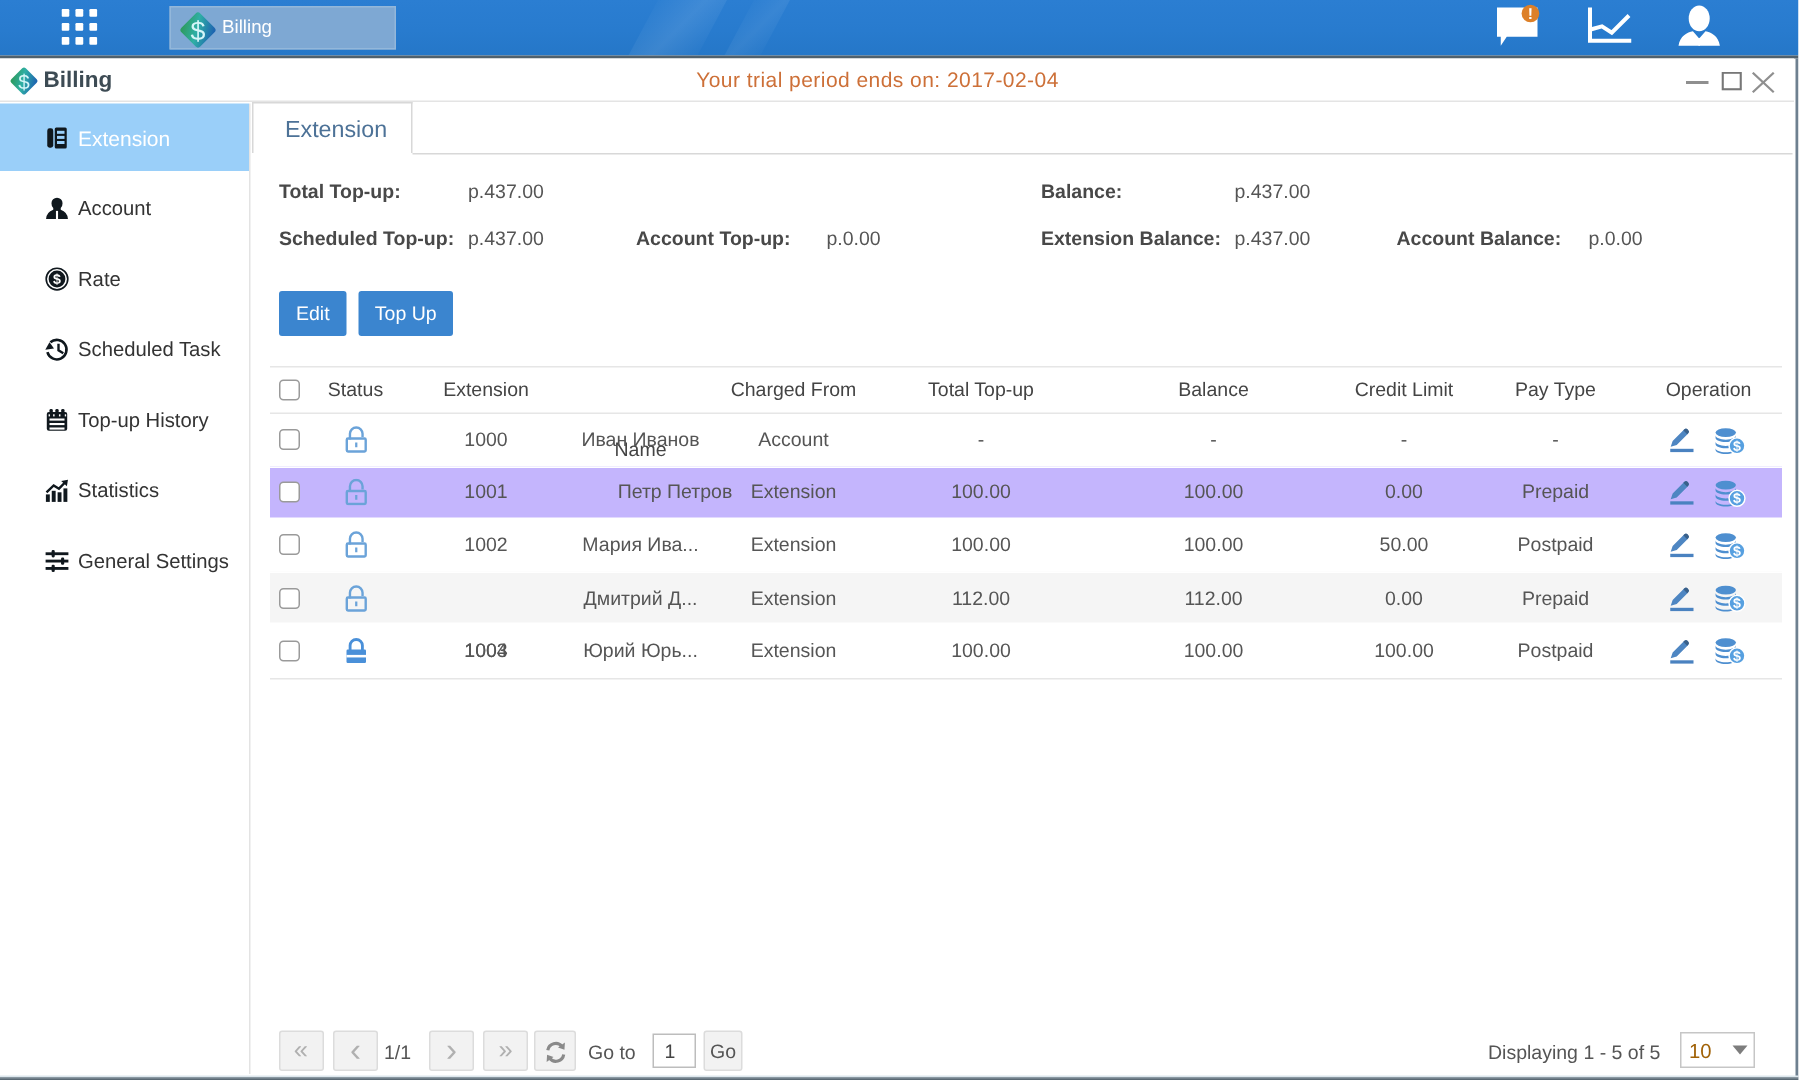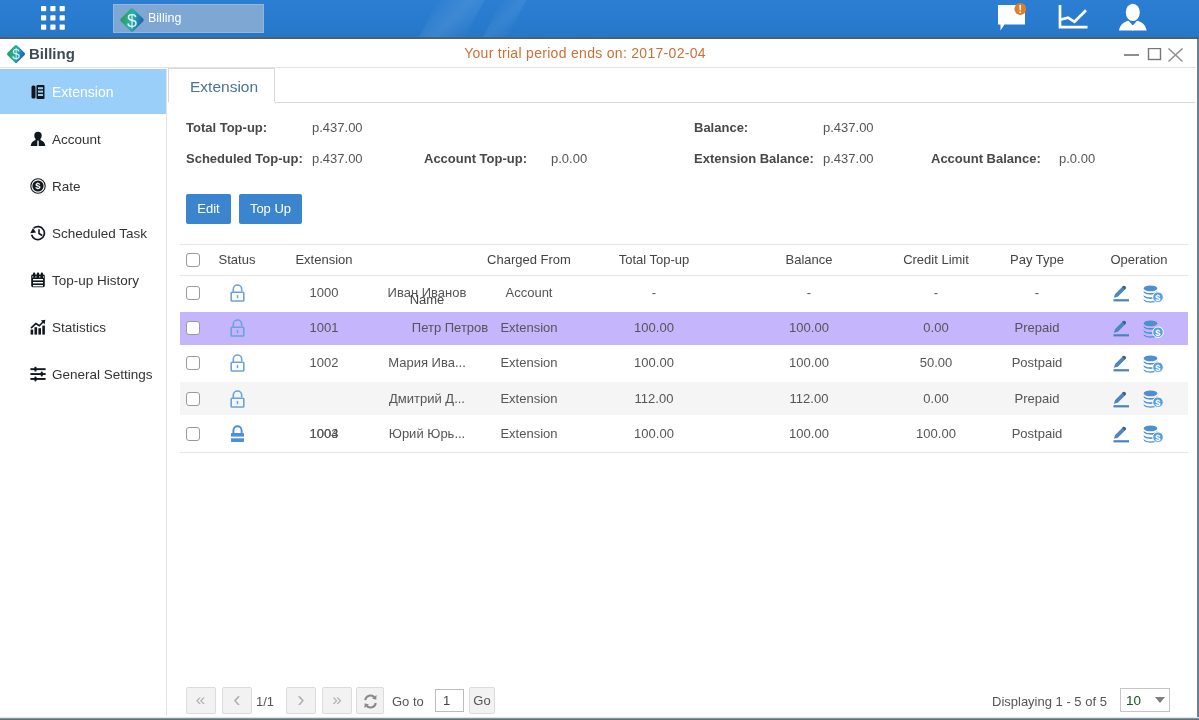--- a/index.html
+++ b/index.html
@@ -57,21 +57,21 @@
 .cc{position:absolute;transform:translateX(-50%);white-space:nowrap;font-size:13px;color:#555;top:50%;margin-top:-8px;height:16px;line-height:16px;}
 .hrow .cc{color:#444;}
 .cb{position:absolute;left:6px;width:14px;height:14px;border:1px solid #9a9a9a;border-radius:3px;background:#fff;top:50%;margin-top:-7px;}
 .ico{position:absolute;top:50%;}
 
 
 .pbtn{position:absolute;top:619px;height:27px;background:#f2f2f2;border:1px solid #dcdcdc;border-radius:2px;color:#b0b0b0;text-align:center;font-size:15px;line-height:25px;}
 .ptx{position:absolute;font-size:13px;color:#555;white-space:nowrap;}
 #goinput{position:absolute;left:267px;top:621px;width:29px;height:23px;border:1px solid #bdbdbd;font-size:13px;color:#444;padding-left:7px;line-height:21px;background:#fff;}
 #dd{position:absolute;left:952px;top:619.5px;width:50px;height:24px;border:1px solid #c6c6c6;background:#fff;}
-#dd span{position:absolute;left:5px;top:4px;font-size:13.5px;color:#14532d;}
+#dd span{position:absolute;left:5px;top:4px;font-size:13.5px;color:#a16207;}
 #dd .tri{position:absolute;right:4.5px;top:8.5px;width:0;height:0;border-left:5.5px solid transparent;border-right:5.5px solid transparent;border-top:6px solid #7d7d7d;}
 </style>
 </head>
 <body>
 <div id="app">
 
   <div id="topbar">
     <div class="streak" style="left:428px;width:46px;"></div>
     <div class="streak" style="left:492px;width:24px;opacity:.7;"></div>
     <svg class="abs" style="left:40.5px;top:5.5px;" width="24" height="24" viewBox="0 0 24 24">

